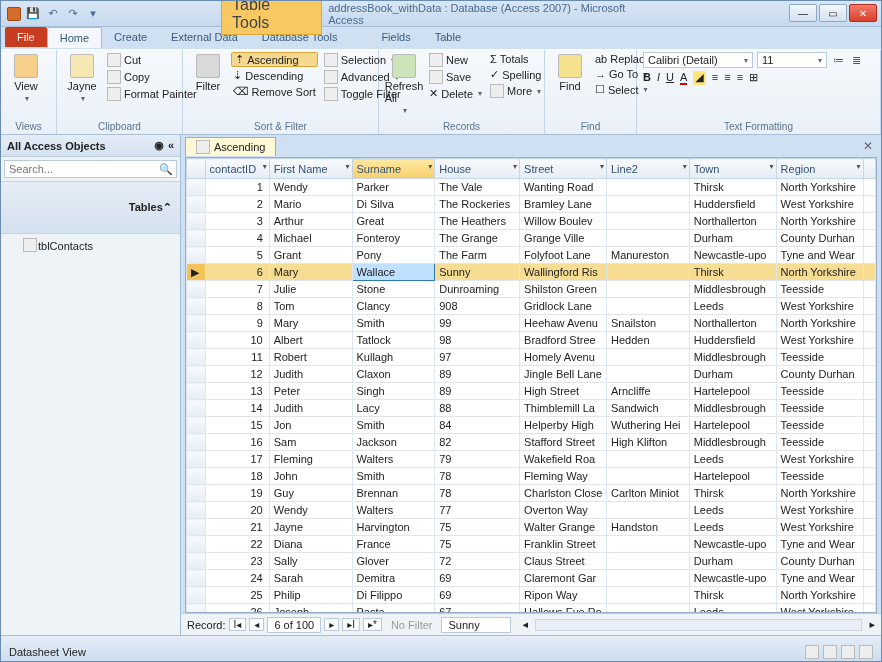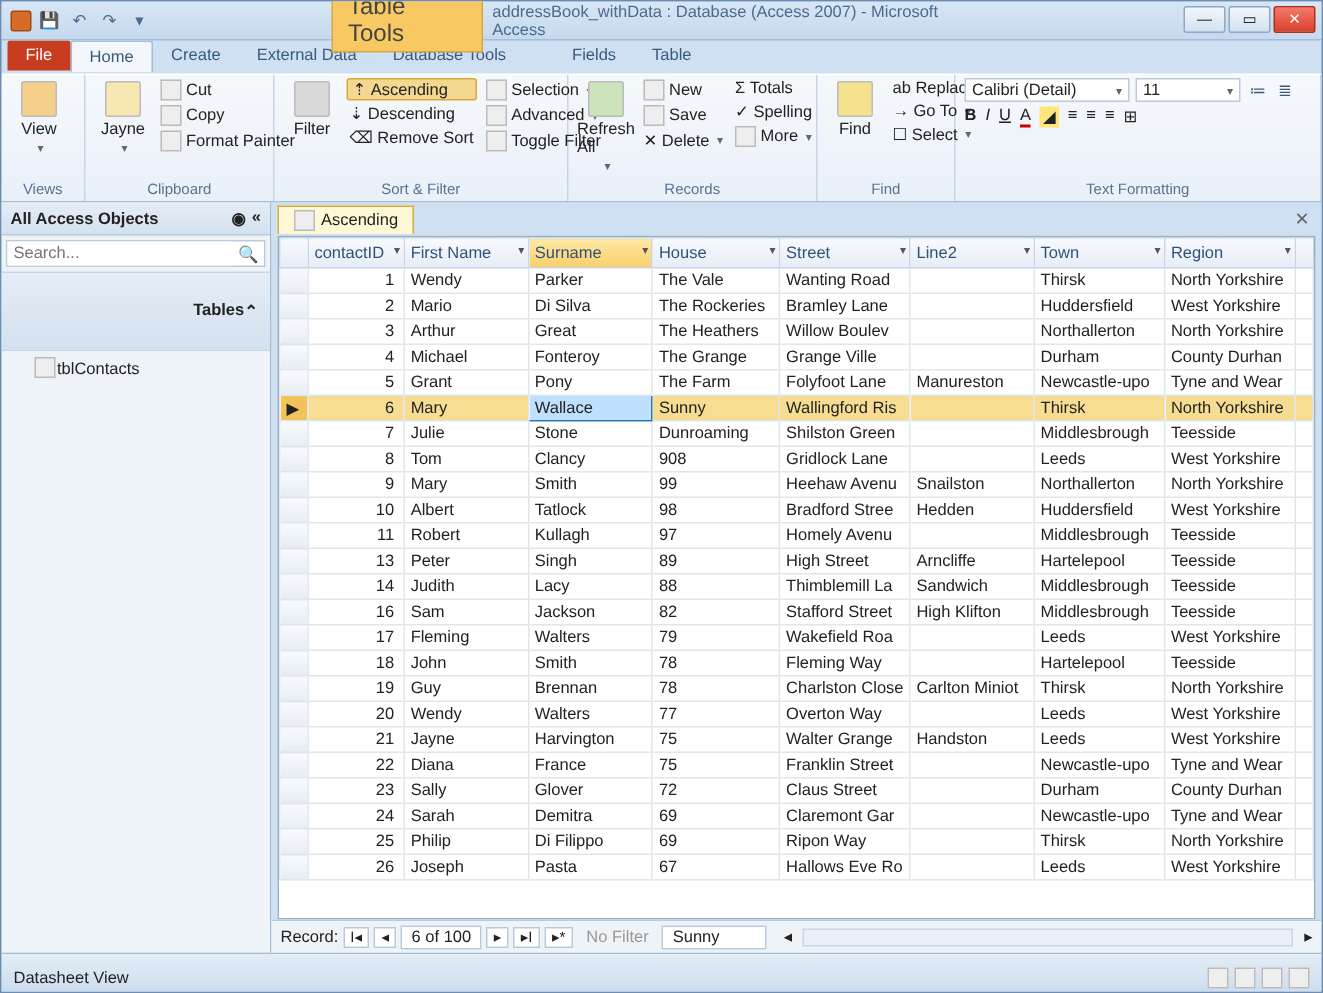--- a/index.html
+++ b/index.html
@@ -451,39 +451,63 @@
               <td class="cell-surname">Kullagh</td>
               <td>97</td>
               <td>Homely Avenu</td>
               <td></td>
               <td>Middlesbrough</td>
               <td>Teesside</td>
               <td></td>
             </tr>
             <tr>
               <td class="rowhdr"></td>
+              <td class="id">12</td>
+              <td>Judith</td>
+              <td class="cell-surname">Claxon</td>
+              <td>89</td>
+              <td>Jingle Bell Lane</td>
+              <td></td>
+              <td>Durham</td>
+              <td>County Durhan</td>
+              <td></td>
+            </tr>
+            <tr>
+              <td class="rowhdr"></td>
               <td class="id">13</td>
               <td>Peter</td>
               <td class="cell-surname">Singh</td>
               <td>89</td>
               <td>High Street</td>
               <td>Arncliffe</td>
               <td>Hartelepool</td>
               <td>Teesside</td>
               <td></td>
             </tr>
             <tr>
               <td class="rowhdr"></td>
               <td class="id">14</td>
               <td>Judith</td>
               <td class="cell-surname">Lacy</td>
               <td>88</td>
               <td>Thimblemill La</td>
               <td>Sandwich</td>
               <td>Middlesbrough</td>
+              <td>Teesside</td>
+              <td></td>
+            </tr>
+            <tr>
+              <td class="rowhdr"></td>
+              <td class="id">15</td>
+              <td>Jon</td>
+              <td class="cell-surname">Smith</td>
+              <td>84</td>
+              <td>Helperby High</td>
+              <td>Wuthering Hei</td>
+              <td>Hartelepool</td>
               <td>Teesside</td>
               <td></td>
             </tr>
             <tr>
               <td class="rowhdr"></td>
               <td class="id">16</td>
               <td>Sam</td>
               <td class="cell-surname">Jackson</td>
               <td>82</td>
               <td>Stafford Street</td>

